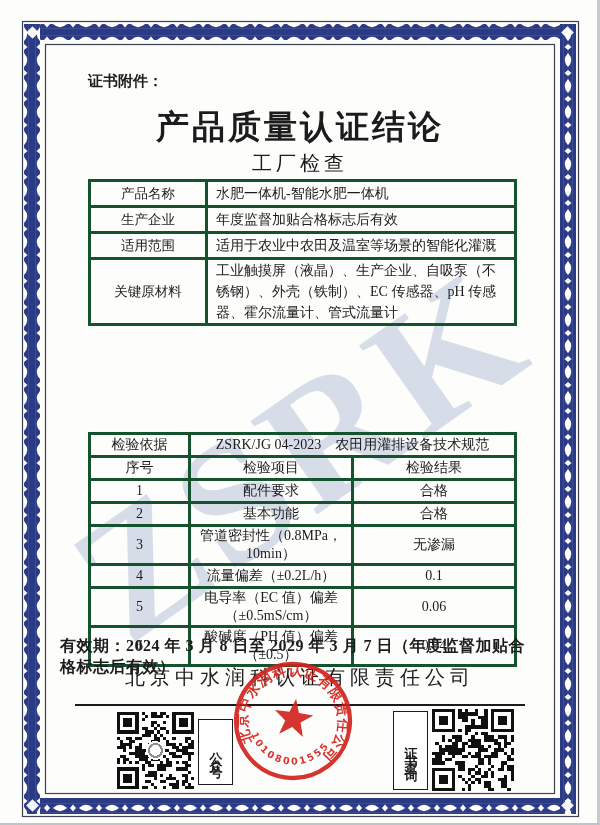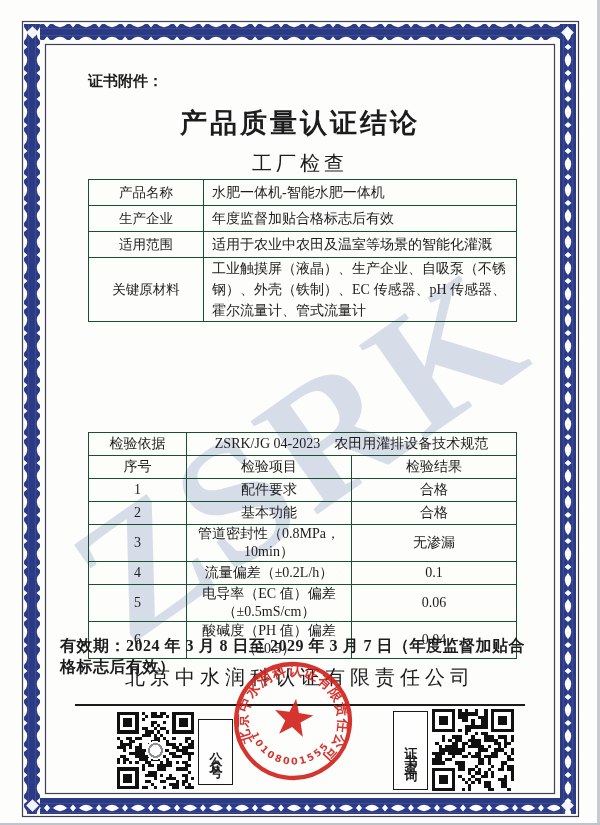--- a/index.html
+++ b/index.html
@@ -15,27 +15,27 @@
   .watermark{
     position:absolute;left:300px;top:455px;z-index:0;
     transform:translate(-50%,-50%) rotate(-35deg);
     font-size:175px;font-weight:bold;letter-spacing:6px;
     color:#b9c4d8;opacity:.55;white-space:nowrap;pointer-events:none;
     font-family:"Liberation Serif","DejaVu Serif",serif;
   }
   .content{position:absolute;left:0;top:0;width:600px;height:825px;z-index:1;}
   .attach{position:absolute;left:88px;top:72px;font-size:15px;font-weight:bold;}
   .title{position:absolute;left:60px;top:105px;width:480px;text-align:center;
-         font-size:27px;font-weight:bold;letter-spacing:3px;}
+         font-size:33px;font-weight:bold;letter-spacing:3px;}
   .sub1{position:absolute;left:60px;top:150px;width:480px;text-align:center;
         font-size:20px;letter-spacing:4px;}
   .sub2{position:absolute;left:60px;top:398px;width:480px;text-align:center;
         font-size:16px;font-weight:bold;letter-spacing:4px;}
   table{border-collapse:collapse;table-layout:fixed;position:absolute;background:transparent;}
-  td{border:1px solid #14532d;font-size:14px;padding:0 8px;vertical-align:middle;}
+  td{border:3px solid #14532d;font-size:14px;padding:0 8px;vertical-align:middle;}
   #factory-table{left:88px;top:179px;width:429px;}
   #factory-table td.lbl{width:110px;text-align:center;padding:0 2px;font-size:13.5px;}
   #factory-table tr.r1{height:26px;}
   #factory-table tr.r2{height:48px;}
   #factory-table td.val{line-height:21px;}
   #sampling-table{left:88px;top:432px;width:429px;border-radius:11px;}
   #sampling-table td{text-align:center;padding:0 4px;}
   #sampling-table tr{height:23px;}
   #sampling-table td.c-no{width:89px;}
   #sampling-table td.c-item{width:231px;}

